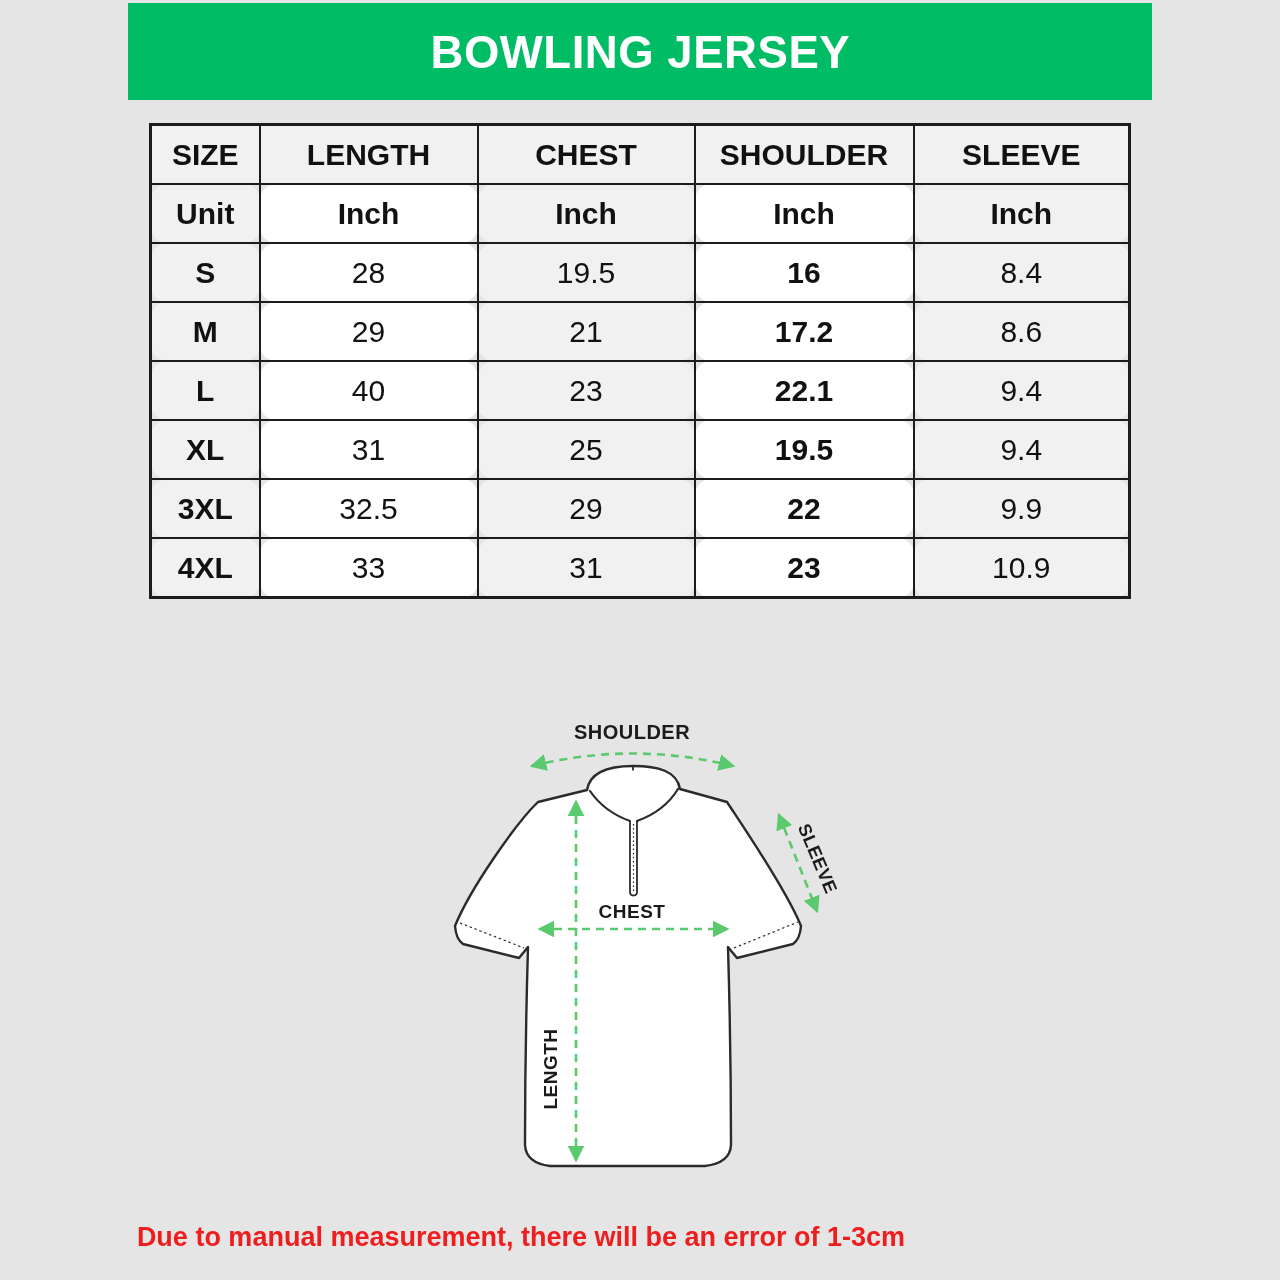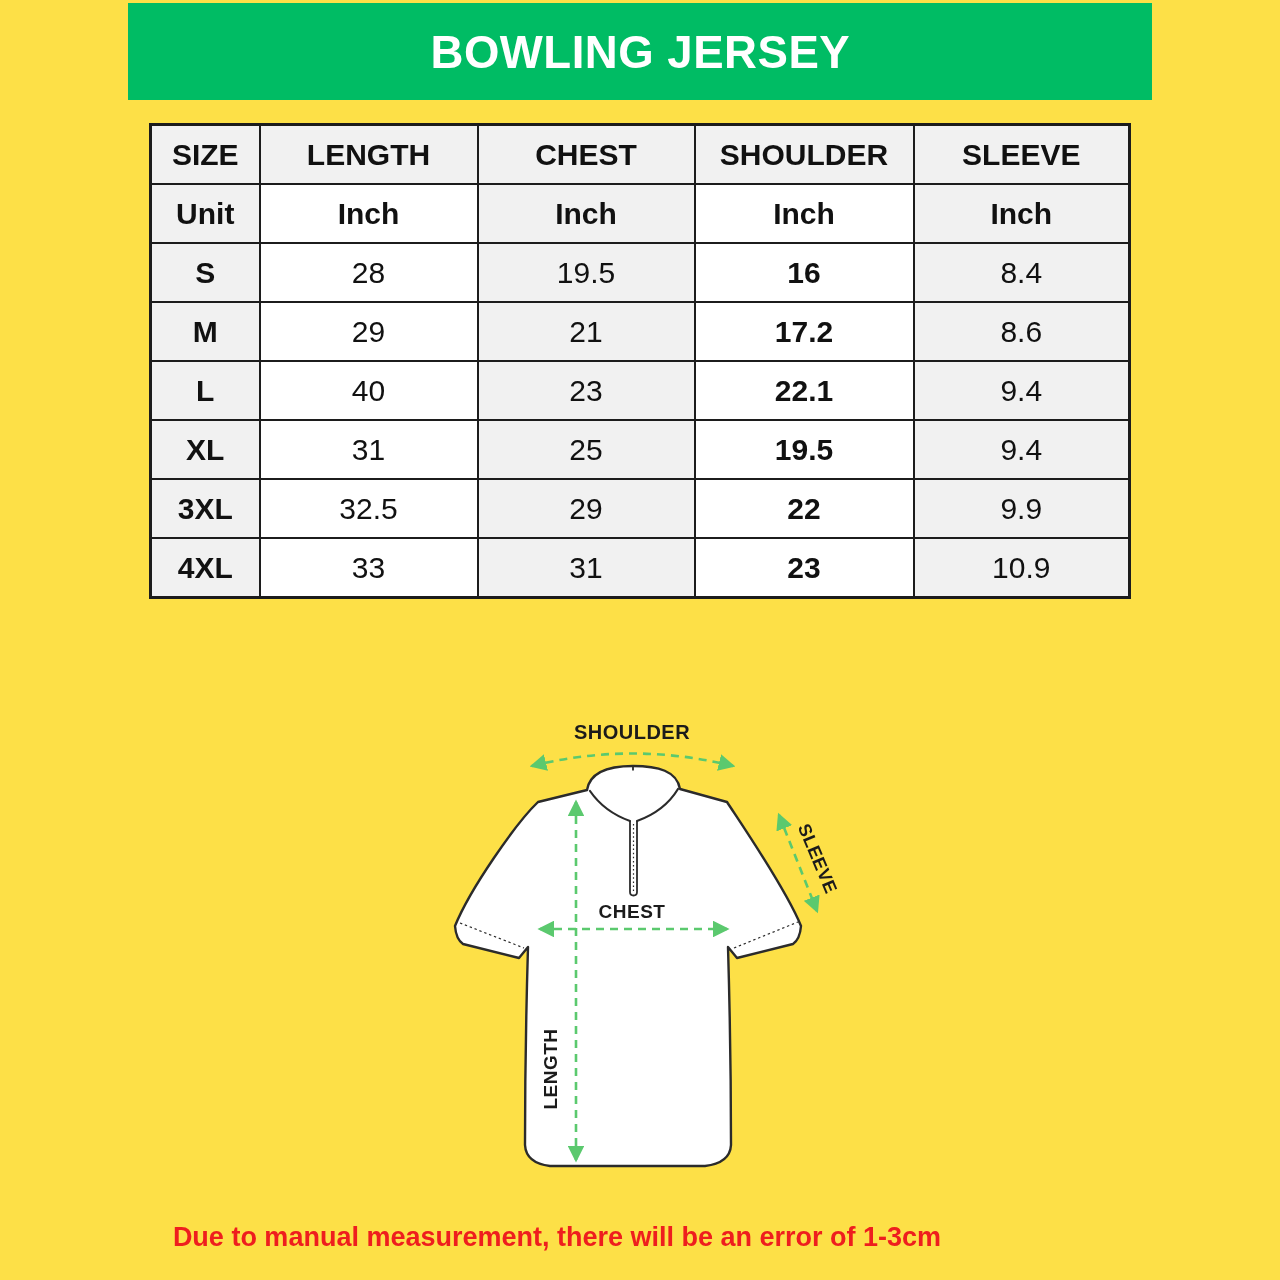--- a/index.html
+++ b/index.html
@@ -1,46 +1,46 @@
 <!DOCTYPE html>
 <html><head>
 <meta charset="utf-8">
 <style>
   html,body{margin:0;padding:0;background:#fff;}
-  #page{position:relative;width:1280px;height:1280px;background:#fde047;
+  #page{position:relative;width:1280px;height:1280px;background:#e5e5e5;
         font-family:"Liberation Sans",sans-serif;color:#111;overflow:hidden;}
 
   
   .banner{position:absolute;left:128px;top:3px;width:1024px;height:97px;
           display:flex;align-items:center;justify-content:center;}
   .banner h1{margin:0;color:#ffffff;font-size:47px;font-weight:800;
              letter-spacing:.5px;transform:scaleX(.97);white-space:nowrap;}
 
   
   table.size-chart{position:absolute;left:149px;top:123px;border-collapse:collapse;
                    border:3px solid #1c1c1c;table-layout:fixed;}
   .size-chart td,.size-chart th{border:2px solid #1c1c1c;height:57px;padding:0;
                    text-align:center;vertical-align:middle;font-size:30px;}
   .size-chart thead th{background:#f1f1f1;font-weight:700;}
   .c0{background:#f1f1f1;font-weight:700;}
   .c1{background:#ffffff;}
   .c2{background:#f1f1f1;}
   .c3{background:#ffffff;font-weight:bold;}
   .c4{background:#f1f1f1;}
   tr.unit-row td{font-weight:700;}
-  tbody td{font-weight:400;}
+  tbody td{font-weight:400;border-radius:16px;}
 
   
   .diagram{position:absolute;left:420px;top:695px;width:460px;height:545px;}
   .diagram svg{display:block;width:100%;height:100%;}
   .diagram text{font-family:"Liberation Sans",sans-serif;font-weight:700;fill:#1b1b1b;}
 
   
   .footer-note{position:absolute;left:0;top:1222px;width:1042px;text-align:center;
-               font-size:27px;font-weight:700;margin-left:36px;}
+               font-size:27px;font-weight:700;}
 </style>
 </head>
 <body>
 
 <div id="page">
 
   <div class="banner" style="background: rgb(0, 188, 100);">
     <h1>BOWLING JERSEY</h1>
   </div>
 

